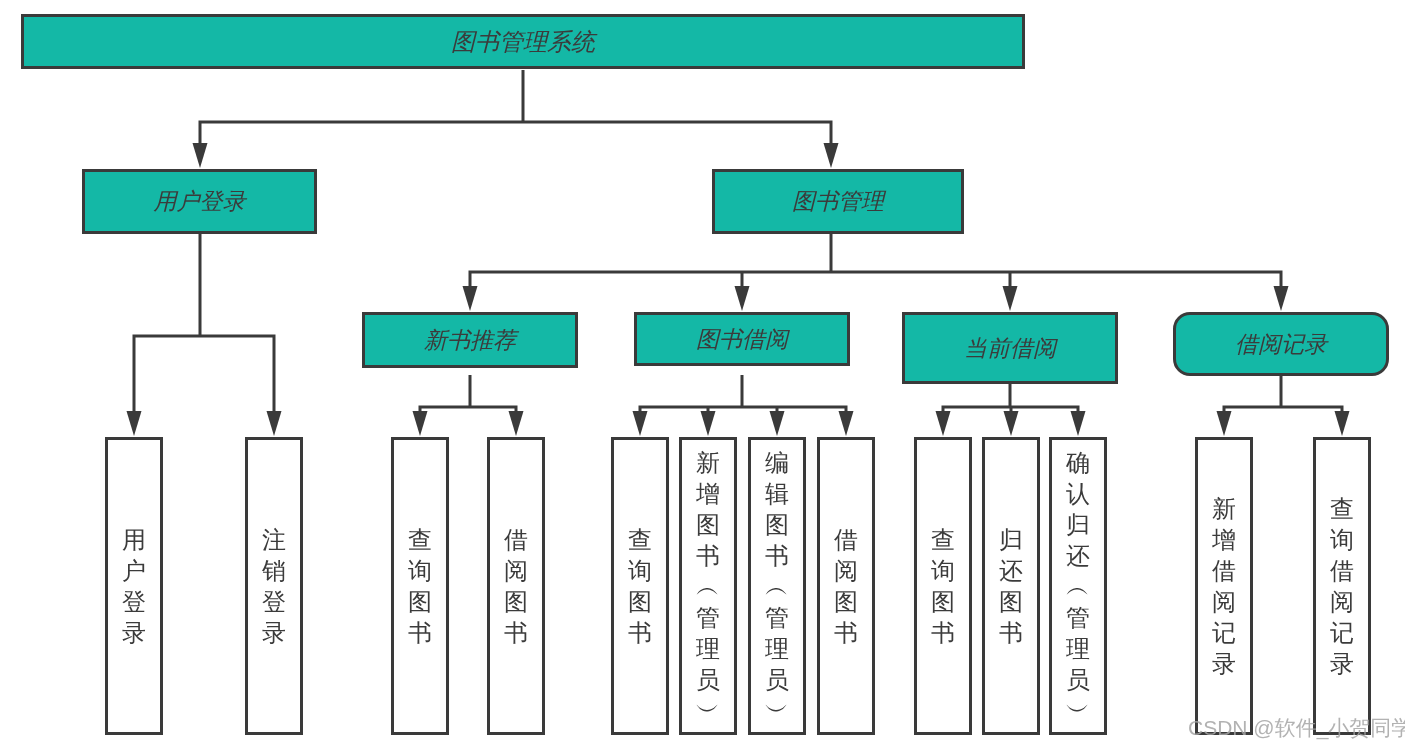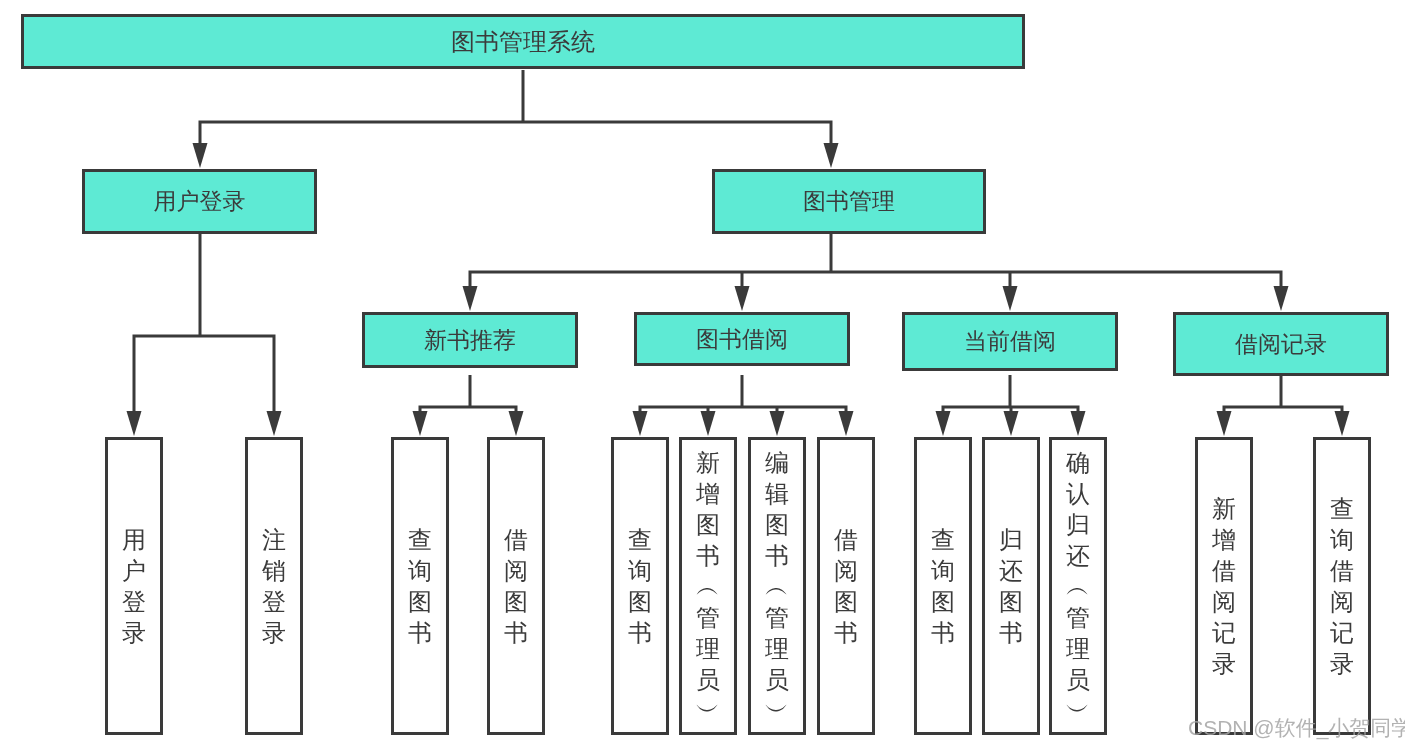--- a/index.html
+++ b/index.html
@@ -18,35 +18,36 @@
   #connectors {
     position: absolute;
     left: 0; top: 0;
     width: 1405px; height: 747px;
     z-index: 1;
   }
   .node {
     position: absolute;
     box-sizing: border-box;
     border: 3px solid #3a3a3a;
-    background: #5eead4;
+    background: #14b8a6;
     display: flex;
     align-items: center;
     justify-content: center;
     color: #3b3b3b;
     z-index: 2;
+    font-style: italic;
   }
   .node.root   { left: 21px;  top: 14px;  width: 1004px; height: 55px; font-size: 24px; }
   .node.lvl2, .node.lvl3 { font-size: 23px; }
   .node.l2a { left: 82px;   top: 169px; width: 235px; height: 65px; }
-  .node.l2b { left: 712px;  top: 169px; width: 274px; height: 65px; }
+  .node.l2b { left: 712px;  top: 169px; width: 252px; height: 65px; }
   .node.l3a { left: 362px;  top: 312px; width: 216px; height: 56px; }
   .node.l3b { left: 634px;  top: 312px; width: 216px; height: 54px; }
-  .node.l3c { left: 902px;  top: 312px; width: 216px; height: 59px; }
-  .node.l3d { left: 1173px; top: 312px; width: 216px; height: 64px; }
+  .node.l3c { left: 902px;  top: 312px; width: 216px; height: 72px; }
+  .node.l3d { left: 1173px; top: 312px; width: 216px; height: 64px; border-radius: 17px; }
   .leaf {
     position: absolute;
     top: 437px;
     width: 58px;
     height: 298px;
     box-sizing: border-box;
     border: 3px solid #3a3a3a;
     background: #ffffff;
     display: flex;
     flex-direction: column;

